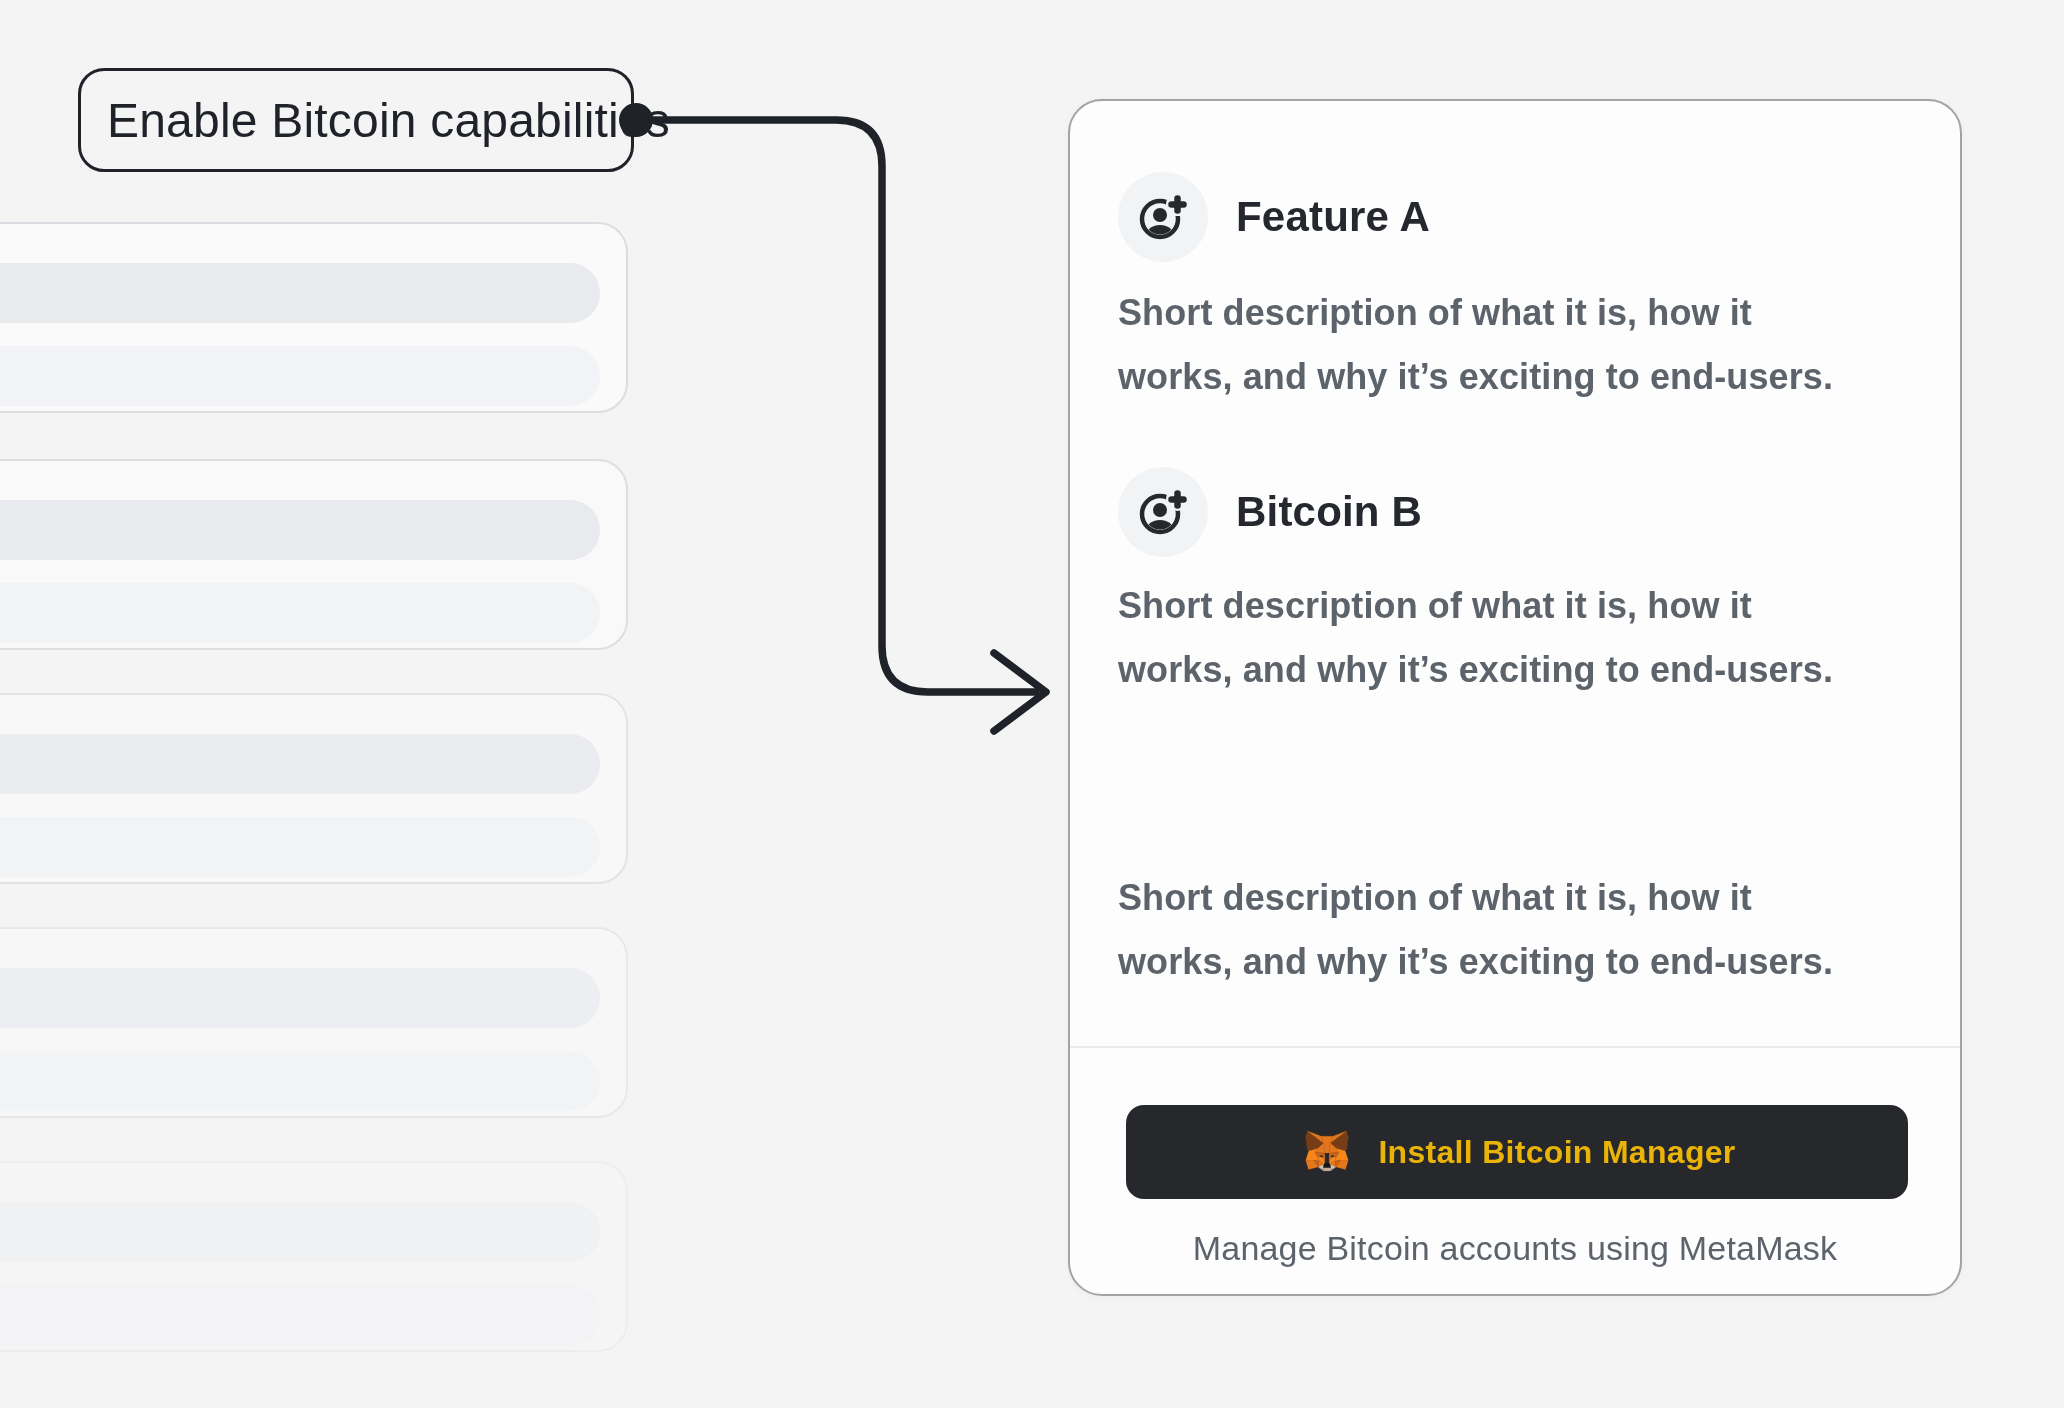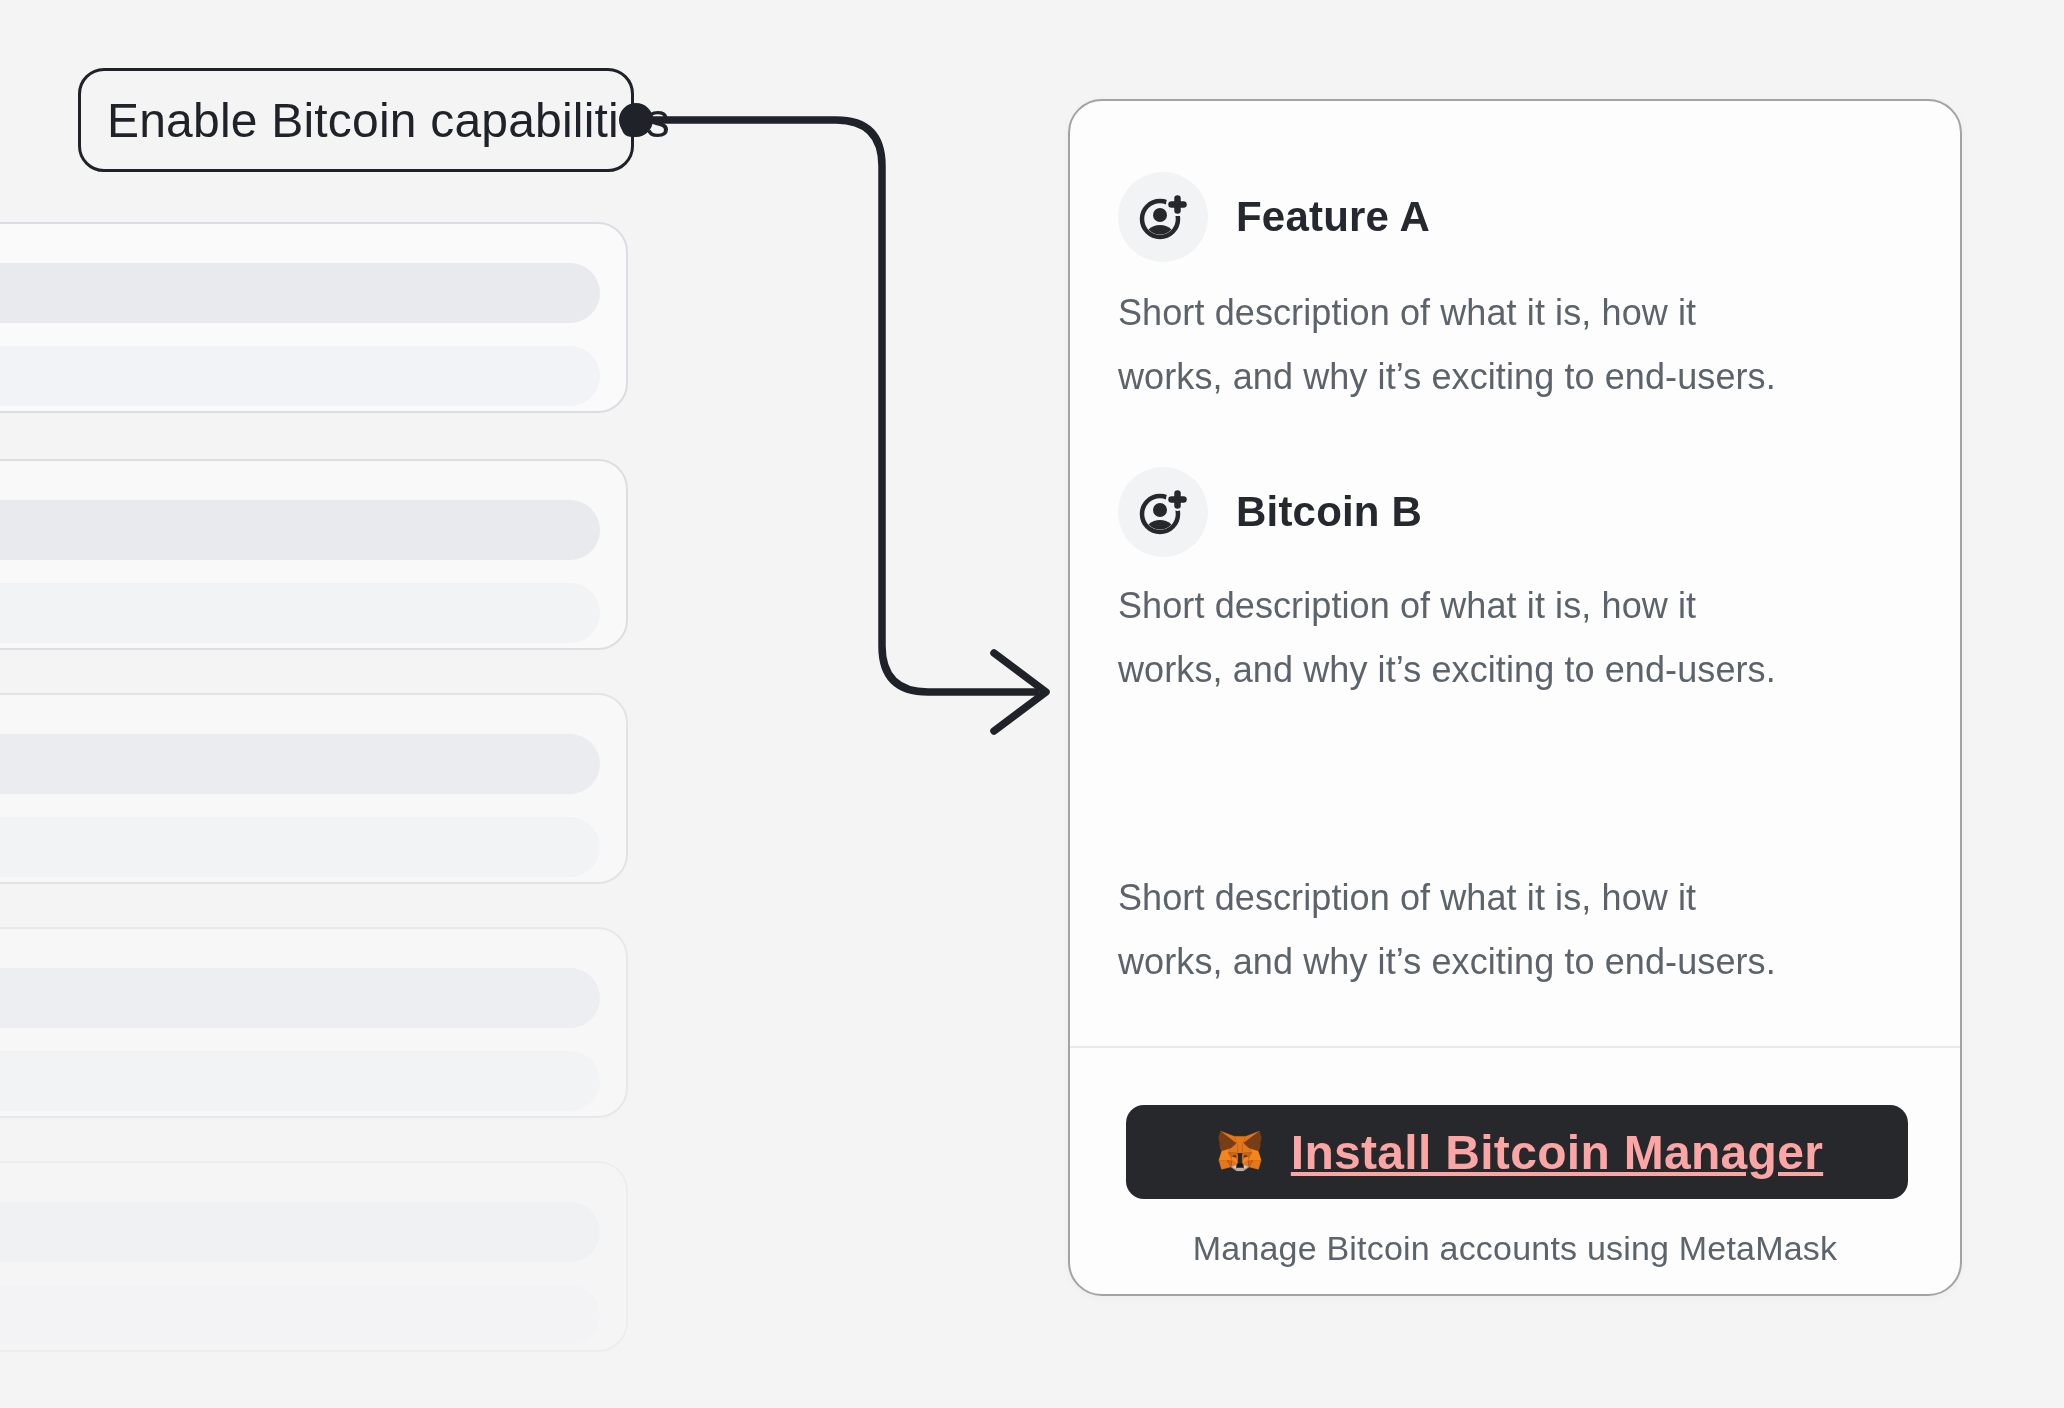--- a/index.html
+++ b/index.html
@@ -61,38 +61,38 @@
     width:90px;height:90px;border-radius:50%;
     background:#f2f3f5;flex:0 0 auto;
     display:flex;align-items:center;justify-content:center;
   }
   .icon-circle svg{width:50px;height:50px;display:block;}
   .feat-title{
     font-size:42px;font-weight:800;color:#25282e;letter-spacing:.2px;white-space:nowrap;
   }
   .feat-desc{
     position:absolute;left:48px;
-    font-size:36px;line-height:64px;color:#5c636b;font-weight:400;
+    font-size:36px;line-height:64px;color:#5c636b;font-weight:700;
     letter-spacing:.1px;white-space:nowrap;
   }
   .fd-a{top:180px;}
   .fd-b{top:473px;}
   .fd-c{top:765px;}
 
   .divider{position:absolute;left:0;right:0;top:945px;height:2px;background:#e9eaed;}
 
   .install-btn{
     position:absolute;left:56px;top:1004px;width:782px;height:94px;
     background:#26282b;border:none;border-radius:18px;
     display:flex;align-items:center;justify-content:center;gap:22px;
     cursor:pointer;
   }
   .install-btn svg{width:58px;height:54px;display:block;}
   .install-btn span{
-    color:#fca5a5;font-size:48px;font-weight:700;letter-spacing:.3px;white-space:nowrap;text-decoration:underline;
+    color:#eab308;font-size:32px;font-weight:700;letter-spacing:.3px;white-space:nowrap;
   }
   .caption{
     position:absolute;left:0;right:0;top:1128px;
     text-align:center;font-size:34px;color:#5c636b;letter-spacing:.2px;
   }
 </style>
 </head>
 <body>
 
 <div class="stage">

